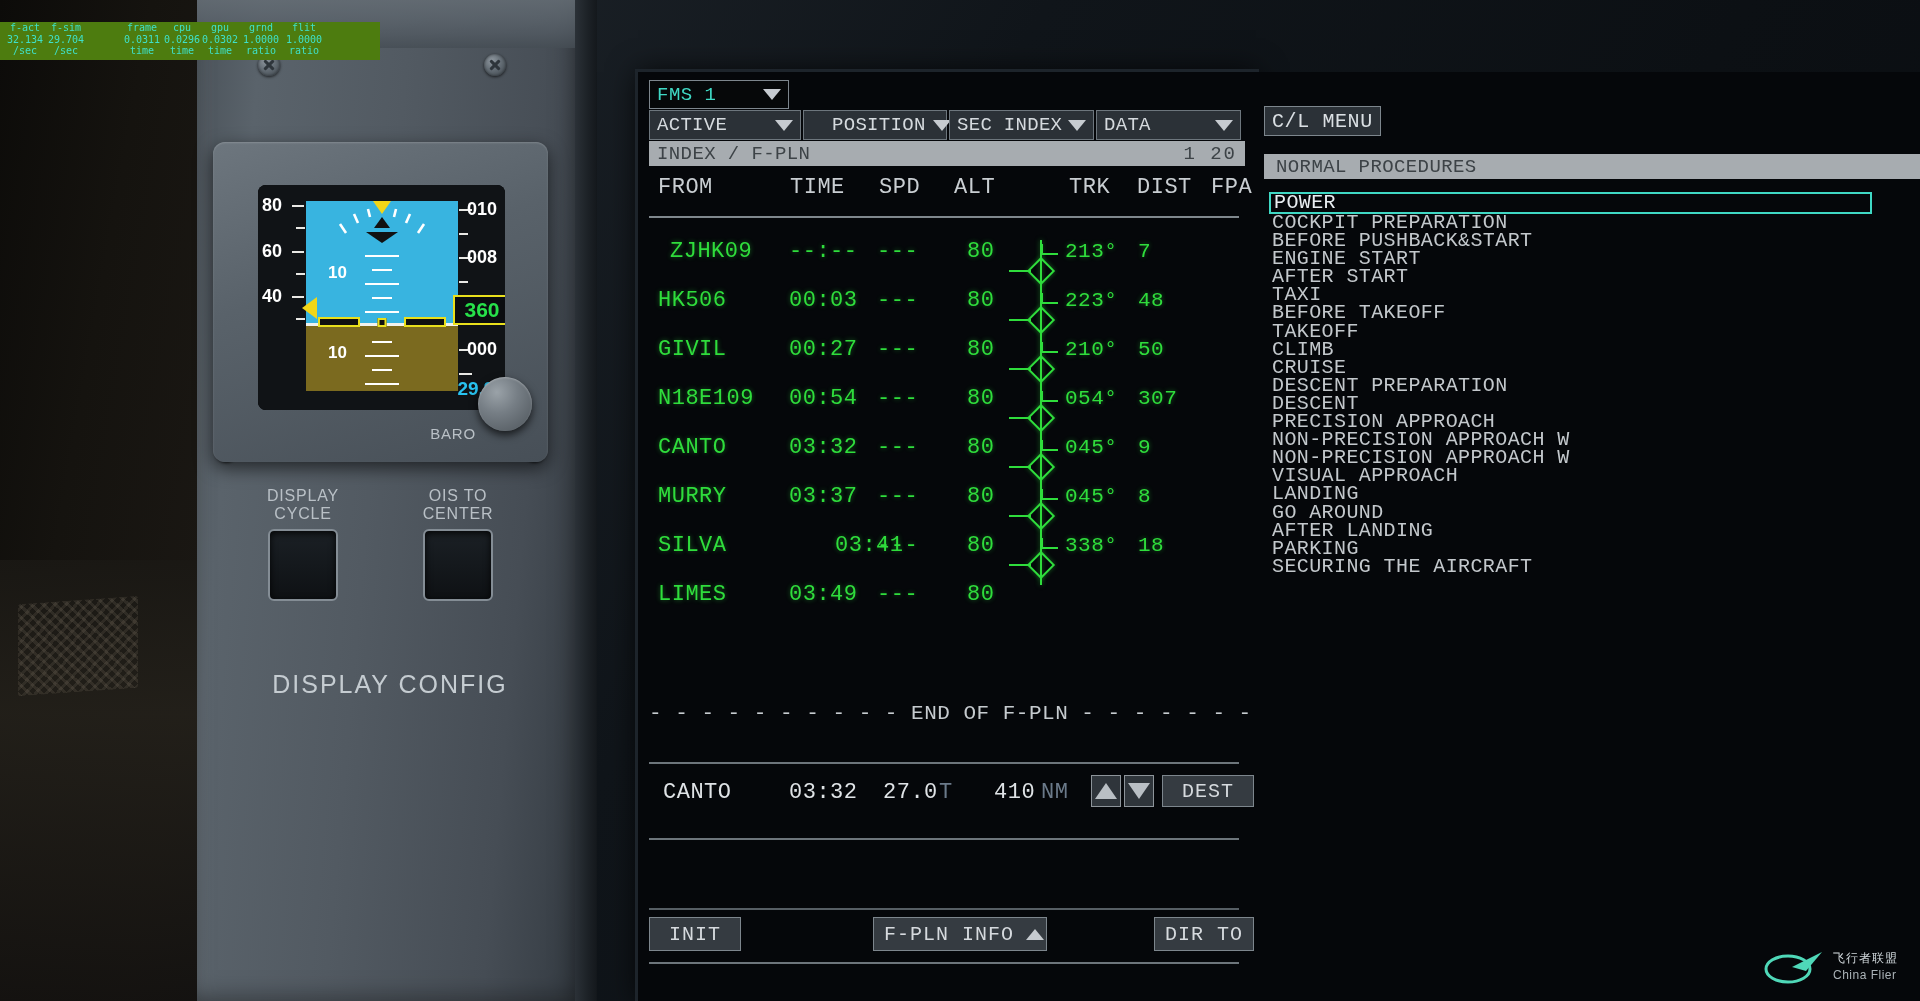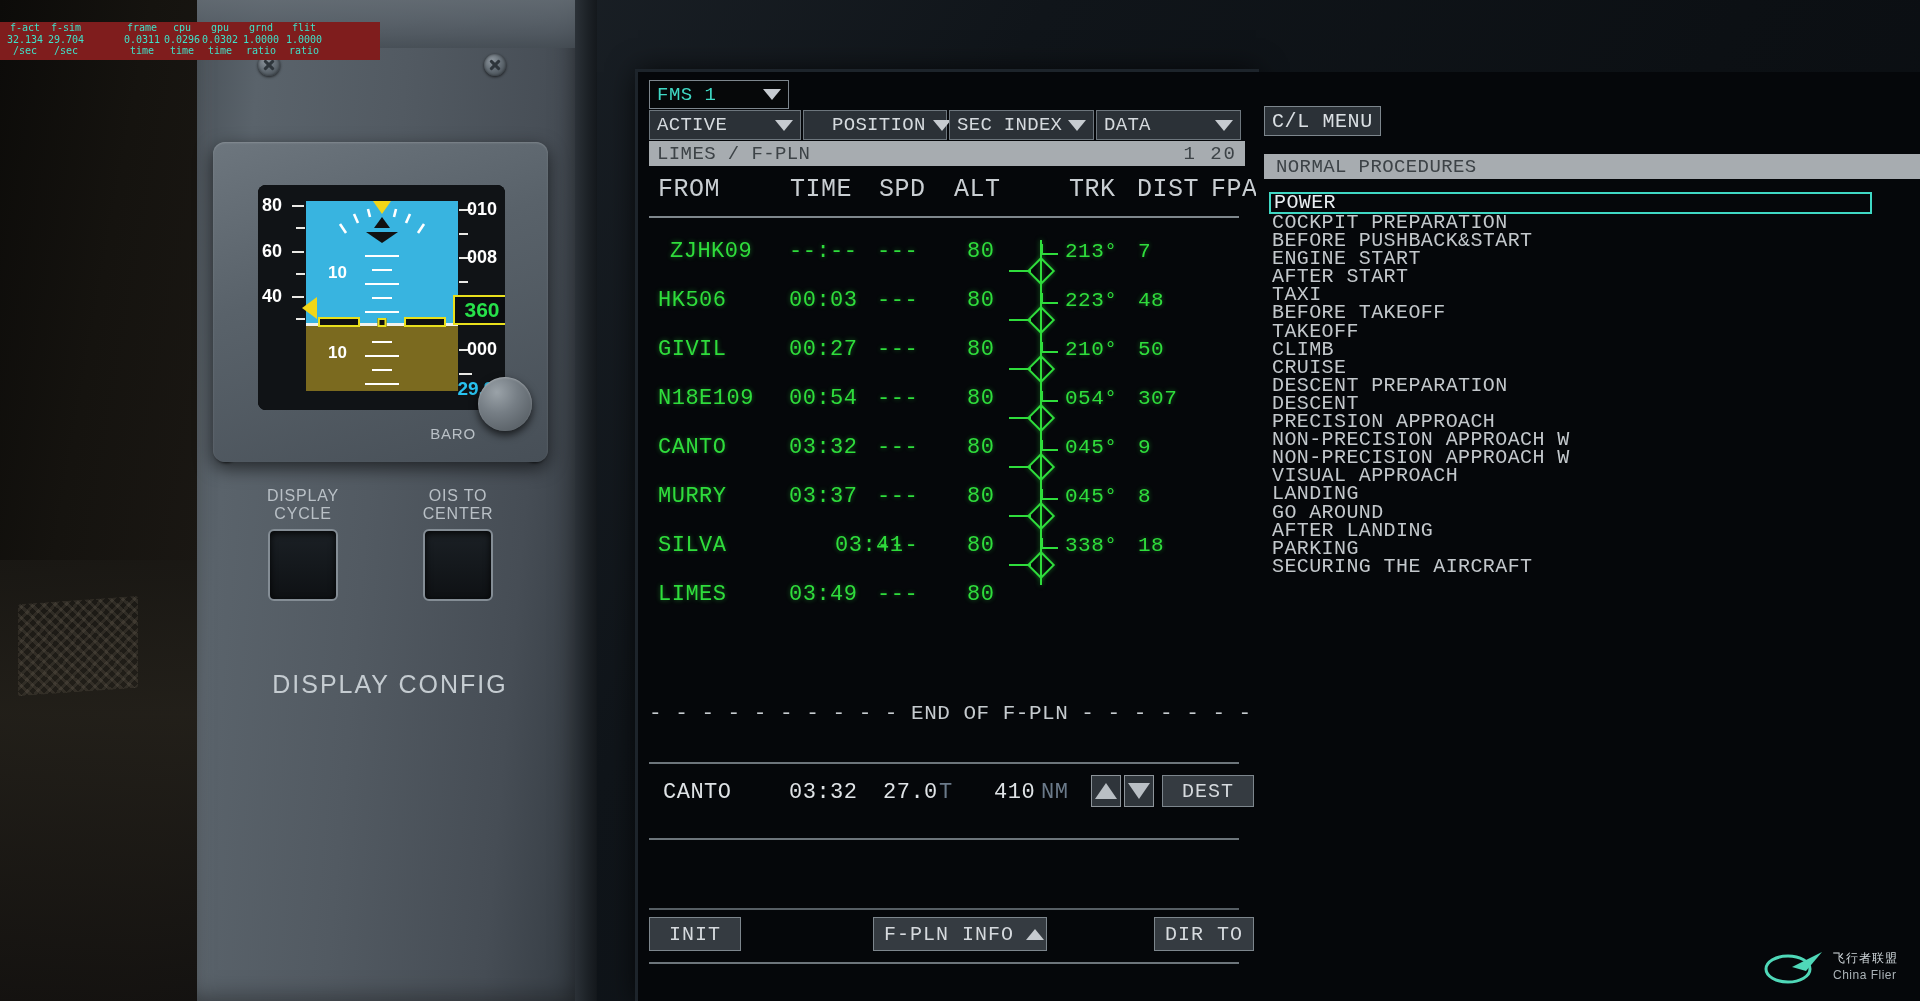--- a/index.html
+++ b/index.html
@@ -200,21 +200,21 @@
   .menubtn .sp { flex:1; min-width:7px; }
   .pathbar {
     position:absolute; left:11px; top:69px; width:596px; height:25px;
     background:#a7acb0; display:flex; align-items:center; padding:0 8px;
     color:#3d4347; font-family:"Liberation Mono",monospace; font-size:19px; letter-spacing:.4px;
   }
   .pathbar .pages { margin-left:auto; letter-spacing:2px; }
 
   .colhdr {
     position:absolute; left:11px; top:103px; width:596px; height:34px;
-    color:#c9ced2; font-family:"Liberation Mono",monospace; font-size:25px; letter-spacing:.5px;
+    color:#c9ced2; font-family:"Liberation Mono",monospace; font-size:22px; letter-spacing:.5px;
   }
   .colhdr span { position:absolute; top:0; }
   .hr-line { position:absolute; height:2px; background:#7f878d; }
 
   .fpln-area { position:absolute; left:0; top:150px; width:618px; height:470px; }
   .wp-row { position:absolute; left:11px; width:596px; height:0; }
   .wp-txt {
     position:absolute; color:#2fdd3c; font-family:"Liberation Mono",monospace;
     font-size:22px; letter-spacing:.5px; text-shadow:0 0 5px rgba(47,221,60,.45);
   }
@@ -298,21 +298,21 @@
     overflow:hidden;
   }
   .cl-item.sel {
     color:#e9eef2; border:2px solid #3fd8c4; height:22px; line-height:18px;
     margin-left:-3px; padding-left:3px; width:603px;
   }
 
   
   .fps {
     position:absolute; left:0; top:22px; width:380px; height:38px;
-    background:#7f1d1d;
+    background:#4d7c0f;
     color:#3fe0c8; font-family:"DejaVu Sans Mono", monospace; font-size:10px;
     line-height:11.5px;
   }
   .fps .col { position:absolute; text-align:center; }
 
   
   .wm { position:absolute; right:22px; bottom:14px; display:flex; align-items:center; gap:9px; }
   .wm-txt { color:#cfd6da; font-family:"Liberation Sans",sans-serif; font-size:15px; line-height:17px; }
   .wm-txt .cn { font-size:12px; letter-spacing:1px; }
   .wm-txt .en { font-size:12px; color:#aab2b7; letter-spacing:.5px; }
@@ -453,21 +453,21 @@
           <span class="caret-down"></span>
         </div>
         <div class="menubtn" style="width:145px;">
           <span>DATA</span>
           <span class="sp"></span>
           <span class="caret-down"></span>
         </div>
       </div>
 
       <div class="pathbar">
-        <span>LIMES / F-PLN</span>
+        <span>INDEX / F-PLN</span>
         <span class="pages">1 20</span>
       </div>
     </div>
 
     <div class="colhdr">
       <span style="left:9px;">FROM</span>
       <span style="left:141px;">TIME</span>
       <span style="left:230px;">SPD</span>
       <span style="left:305px;">ALT</span>
       <span style="left:420px;">TRK</span>

